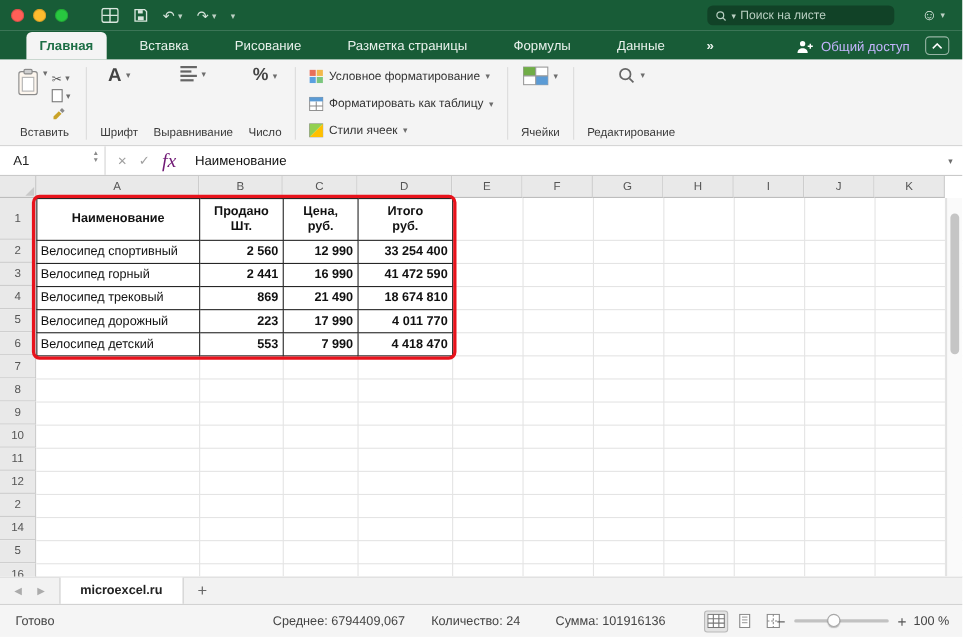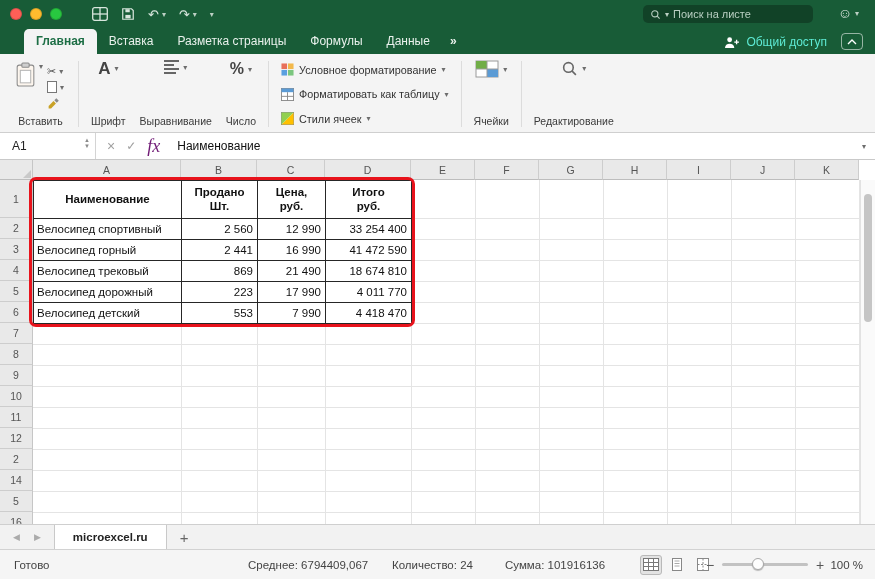--- a/index.html
+++ b/index.html
@@ -13,25 +13,25 @@
   .light { width:12px; height:12px; border-radius:50%; border:1px solid rgba(0,0,0,.15); }
   .light.red { background:#ff5f57; } .light.yellow { background:#febc2e; } .light.green { background:#28c840; }
   .tb-icons { display:flex; align-items:center; gap:13px; margin-left:30px; color:#d8e6dd; }
   .tb-btn { display:flex; align-items:center; gap:3px; font-size:13px; color:#d8e6dd; cursor:default; }
   .tb-caret { font-size:8px; color:#bcd0c4; }
   .tb-title { position:absolute; left:50%; transform:translateX(-50%); color:#fff; font-size:12.5px; display:flex; align-items:center; gap:7px; white-space:nowrap; }
   .search-pill { position:absolute; right:62px; top:5px; width:170px; height:18px; background:rgba(0,0,0,.28); border-radius:5px; display:flex; align-items:center; gap:4px; padding:0 7px; color:#b9cfc2; font-size:11px; }
   .smiley-box { position:absolute; right:16px; top:5px; display:flex; align-items:center; gap:3px; color:#e8f0ea; font-size:14px; }
 
   
-  .tabbar { flex:0 0 26px; background:#185c37; display:flex; align-items:flex-end; padding-left:24px; position:relative; }
+  .tabbar { flex:0 0 26px; background:#185c37; display:flex; align-items:flex-end; padding-left:24px; position:relative;gap:18px; }
   .rtab { color:#e9f1ec; font-size:12px; padding:5px 12px 6px; white-space:nowrap; cursor:default; }
   .rtab.active { background:#f4f4f4; color:#1d6e45; font-weight:bold; border-radius:5px 5px 0 0; }
   .rtab.more { padding:5px 8px 6px; font-weight:bold; }
-  .share { position:absolute; right:48px; bottom:5px; color:#5eead4; font-size:12px; display:flex; align-items:center; gap:6px; }
+  .share { position:absolute; right:48px; bottom:5px; color:#c4b5fd; font-size:12px; display:flex; align-items:center; gap:6px; }
   .collapse-btn { position:absolute; right:12px; bottom:4px; width:22px; height:17px; border:1px solid rgba(255,255,255,.55); border-radius:4px; display:flex; align-items:center; justify-content:center; }
 
   
   .ribbon { flex:0 0 63px; background:#f4f4f4; border-bottom:1px solid #cfcfcf; display:flex; align-items:stretch; padding:4px 4px 2px 8px; }
   .rsep { width:1px; background:#dcdcdc; margin:3px 5px; }
   .rgroup { display:flex; flex-direction:column; align-items:center; justify-content:space-between; padding:2px 7px 3px; }
   .rlabel { font-size:10.5px; color:#3b3b3b; white-space:nowrap; }
   .ricon-row { display:flex; align-items:center; gap:4px; }
   .caret { font-size:8px; color:#6d6d6d; }
   .paste-wrap { display:flex; align-items:flex-start; gap:4px; padding:2px 2px 3px 0; }
@@ -70,21 +70,21 @@
   .rh-fill { flex:1; background:#e9e9e9; border-right:1px solid #c6c6c6; }
   .sheet { position:absolute; left:33px; top:20px; right:0; bottom:0; background:#fff; }
   .vline { position:absolute; top:0; bottom:0; width:1px; background:#e4e4e4; z-index:1; }
   .hline { position:absolute; left:0; right:0; height:1px; background:#e4e4e4; z-index:1; }
   .dtable { position:absolute; left:0; top:0; border-collapse:collapse; table-layout:fixed; background:#fff; z-index:2; }
   .dtable td { border:1px solid #262626; font-size:11.5px; color:#111; overflow:hidden; white-space:nowrap; }
   .dtable tr.head { height:38px; }
   .dtable tr.head td { font-weight:bold; text-align:center; white-space:pre-line; line-height:1.2; vertical-align:middle; }
   .dtable tr.drow { height:21px; }
   .dtable td.cname { padding-left:3px; }
-  .dtable td.cnum { text-align:right; padding-right:4px; }
+  .dtable td.cnum { text-align:right; padding-right:4px;font-weight:bold; }
   .redbox { position:absolute; left:-4px; top:-3px; width:386px; height:150px; border:3px solid #e8131c; border-radius:7px; z-index:3; pointer-events:none; }
   .vscroll { position:absolute; right:0; top:20px; bottom:0; width:15px; background:#fafafa; border-left:1px solid #e2e2e2; z-index:4; }
   .vthumb { position:absolute; left:3px; top:14px; width:8px; height:128px; border-radius:4px; background:#c5c5c5; }
 
   
   .sheetbar { flex:0 0 25px; background:#f2f2f2; border-top:1px solid #cfcfcf; display:flex; align-items:stretch; }
   .snav { display:flex; align-items:center; gap:14px; padding:0 13px; color:#ababab; font-size:9px; }
   .stab { background:#fff; border-left:1px solid #c9c9c9; border-right:1px solid #c9c9c9; display:flex; align-items:center; padding:0 18px; font-size:11.5px; font-weight:bold; color:#222; }
   .saddbtn { display:flex; align-items:center; padding:0 13px; color:#666; font-size:15px; }
 
@@ -145,20 +145,21 @@
     </div>
     <div class="smiley-box">
       <span>☺</span>
       <span class="tb-caret">▾</span>
     </div>
   </div>
 
   <div class="tabbar">
     <span class="rtab active">Главная</span>
     <span class="rtab">Вставка</span>
+    <span class="rtab">Рисование</span>
     <span class="rtab">Разметка страницы</span>
     <span class="rtab">Формулы</span>
     <span class="rtab">Данные</span>
     <span class="rtab more">»</span>
     <span class="share">
       <svg width="17" height="13" viewBox="0 0 18 14">
           <circle cx="7" cy="4" r="2.6" fill="#fff"></circle>
           <path d="M2 13c0-3 2.2-4.6 5-4.6S12 10 12 13z" fill="#fff"></path>
           <path d="M14.5 4v5M12 6.5h5" stroke="#fff" stroke-width="1.4"></path>
         </svg>

